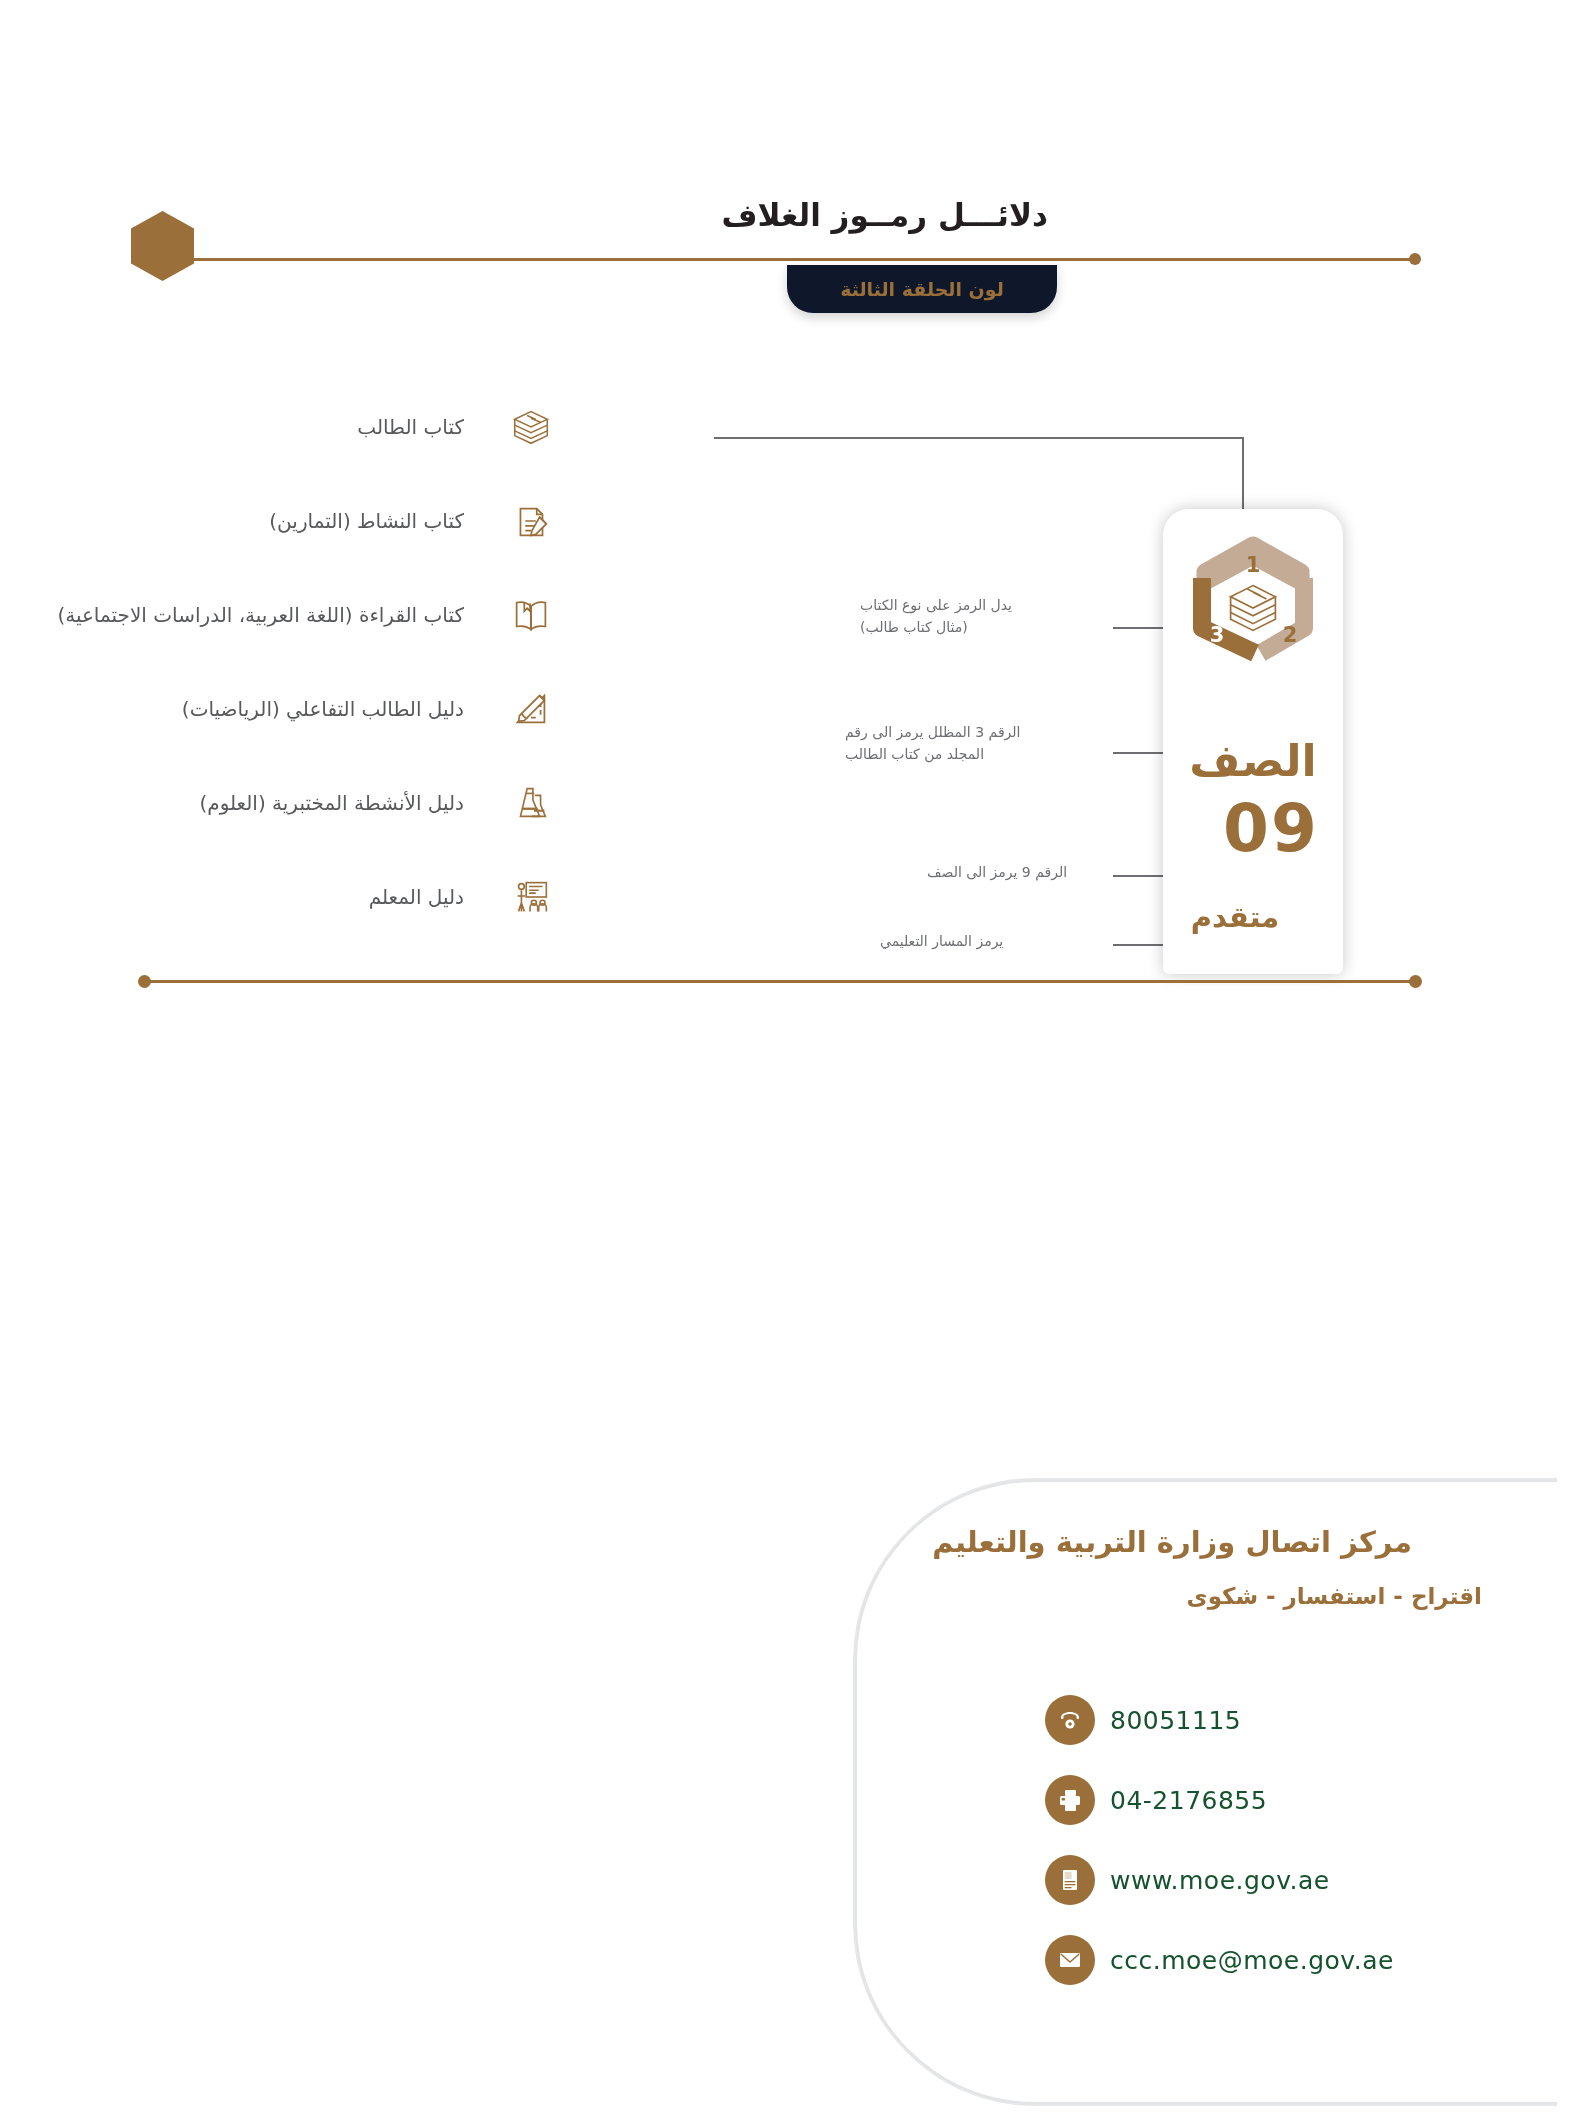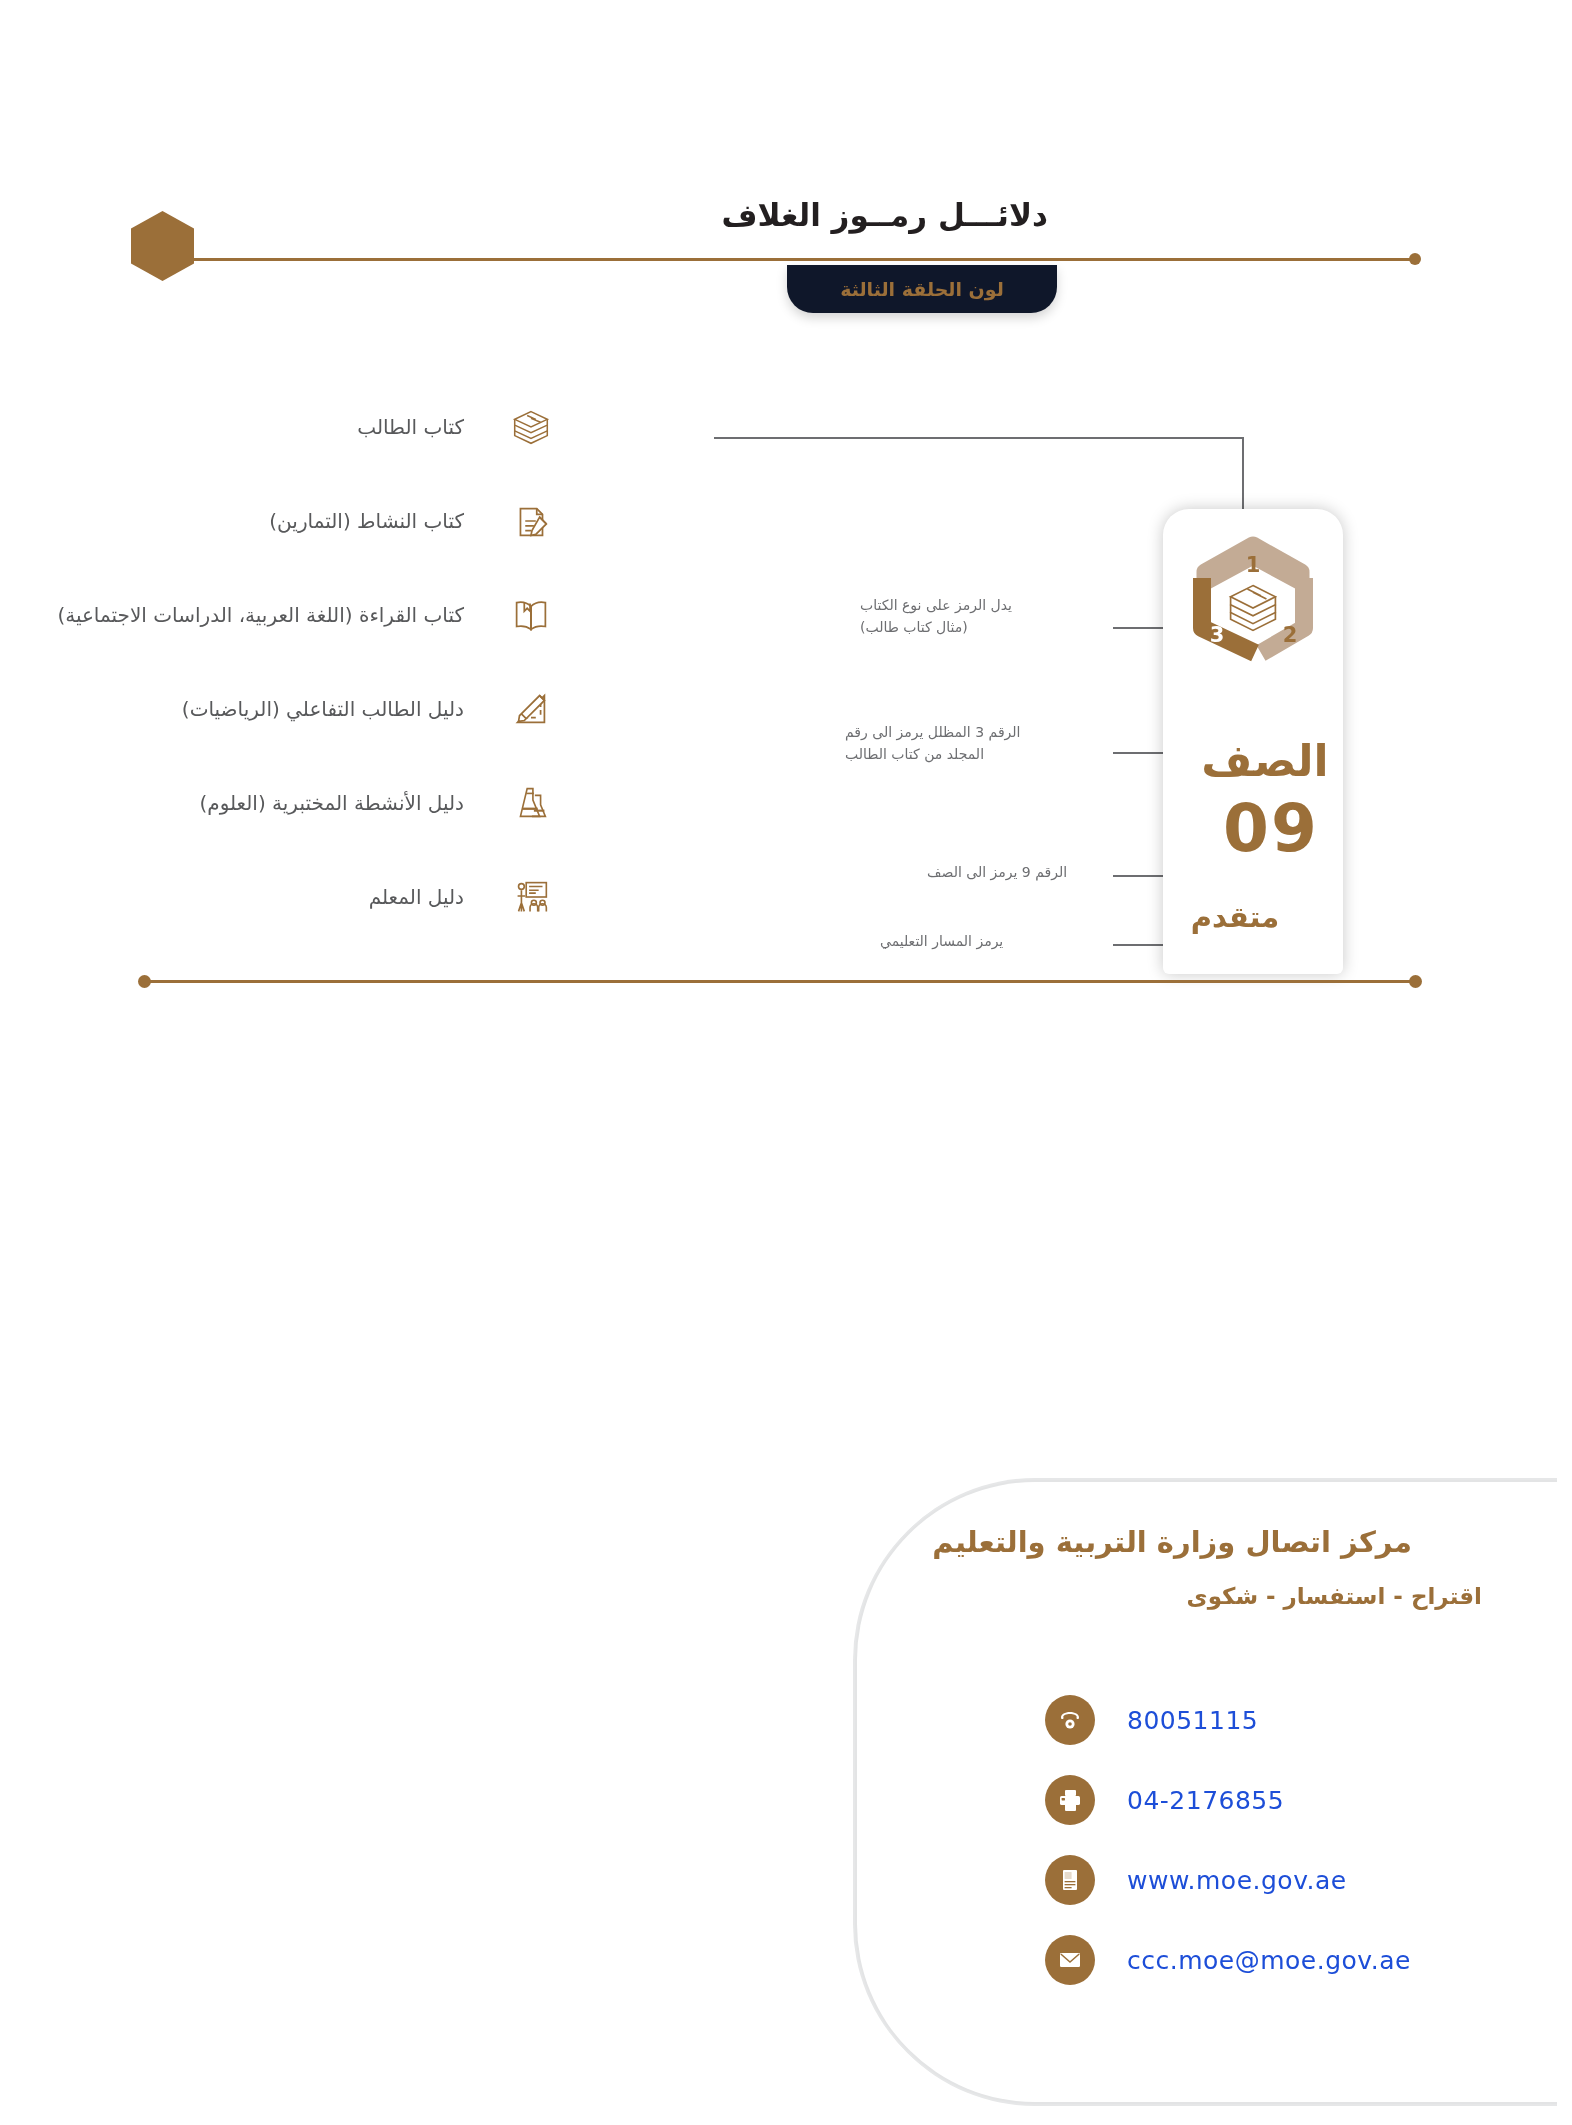--- a/index.html
+++ b/index.html
@@ -161,21 +161,20 @@
   .cover-hexwrap svg { width: 100%; height: 100%; display:block; }
   .cover-grade-word {
     position: absolute;
     left: 1163px;
     top: 735px;
     width: 180px;
     text-align: center;
     font-size: 44px;
     font-weight: bold;
     color: #9b6f39;
-    padding-left: 12px;
   }
   .cover-grade-num {
     position: absolute;
     left: 1163px;
     top: 790px;
     width: 216px;
     text-align: center;
     font-size: 66px;
     font-weight: bold;
     color: #9b6f39;
@@ -270,23 +269,23 @@
     height: 50px;
     border-radius: 50%;
     background: #9b6f39;
     flex: 0 0 50px;
     display: flex;
     align-items: center;
     justify-content: center;
   }
   .contact-icon svg { width: 28px; height: 28px; display:block; }
   .contact-text {
-    margin-left: 32px;
+    margin-left: 15px;
     font-size: 25px;
-    color: #1d4ed8;
+    color: #14532d;
     letter-spacing: 0.5px;
     font-family: "DejaVu Sans", "Liberation Sans", sans-serif;
   }
 </style>
 </head>
 <body>
 
 <div class="page">
 
   <div class="header-hex"></div>

